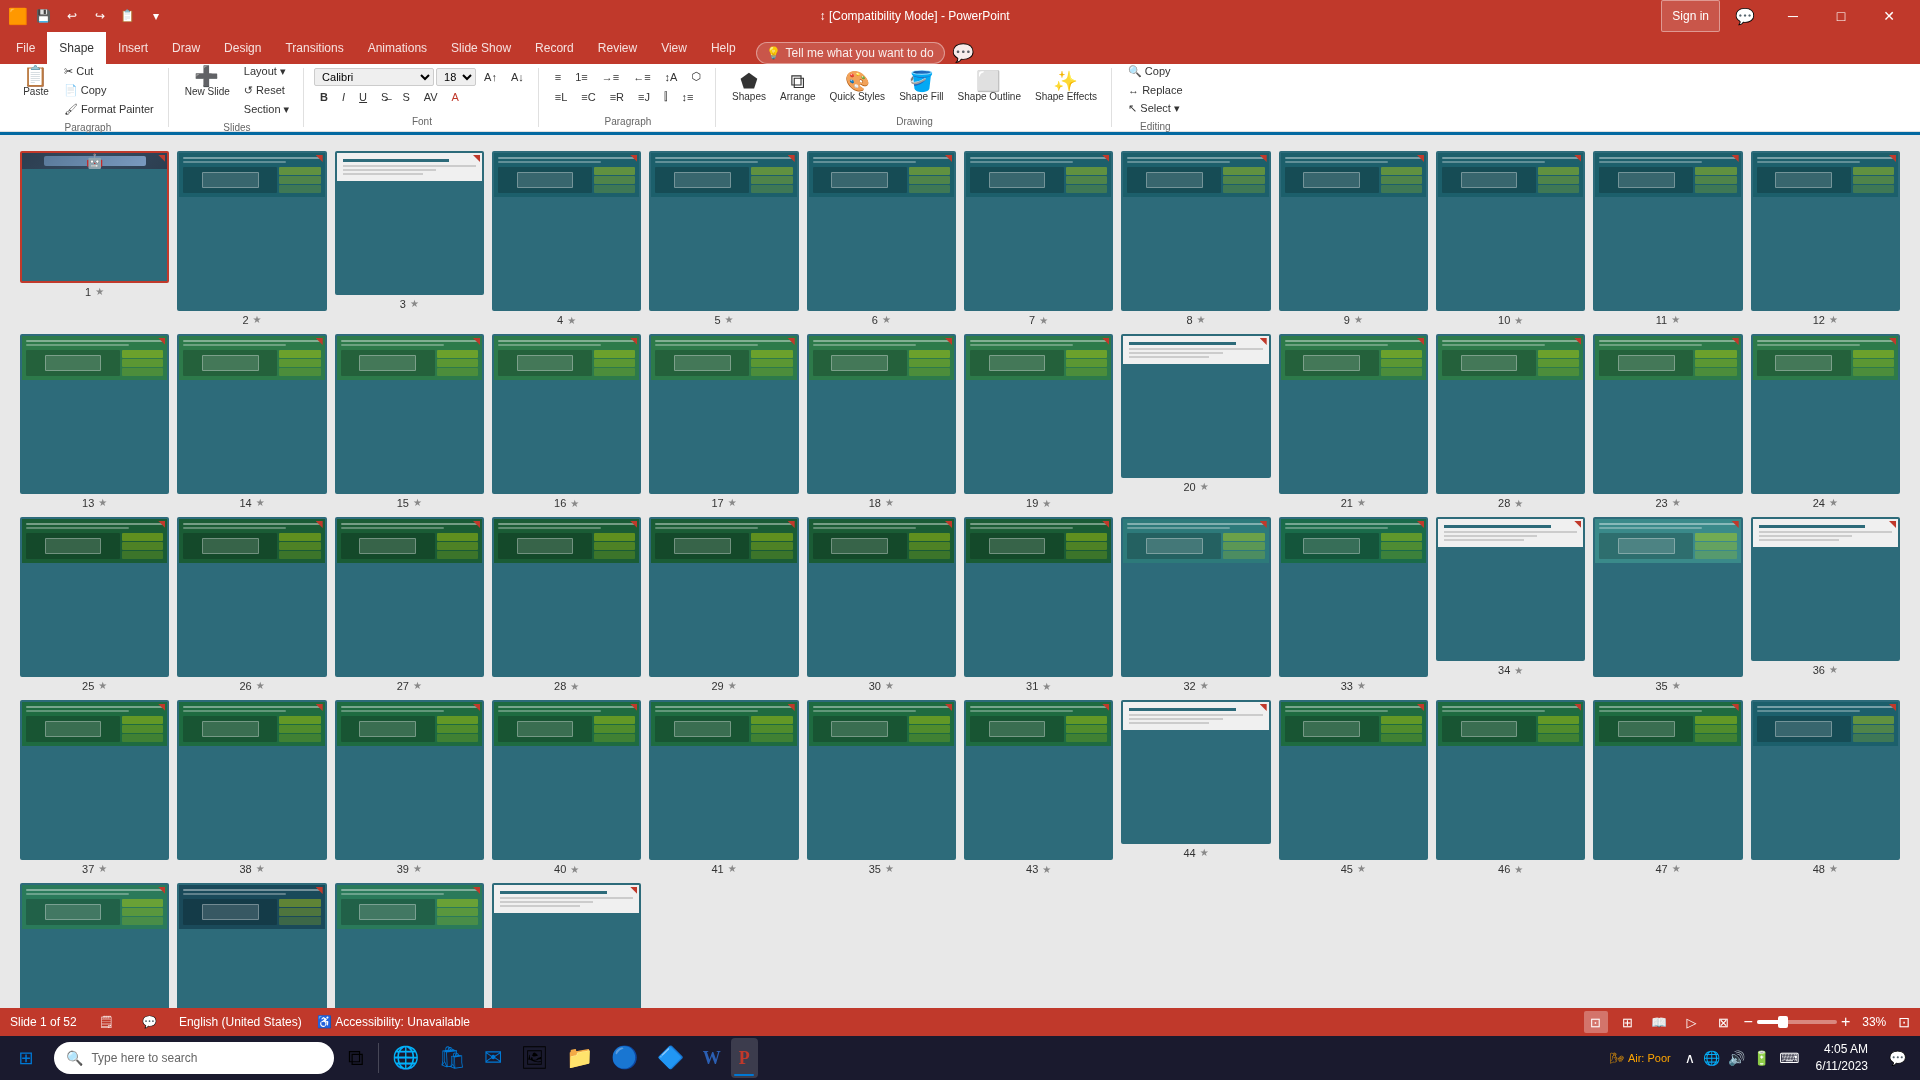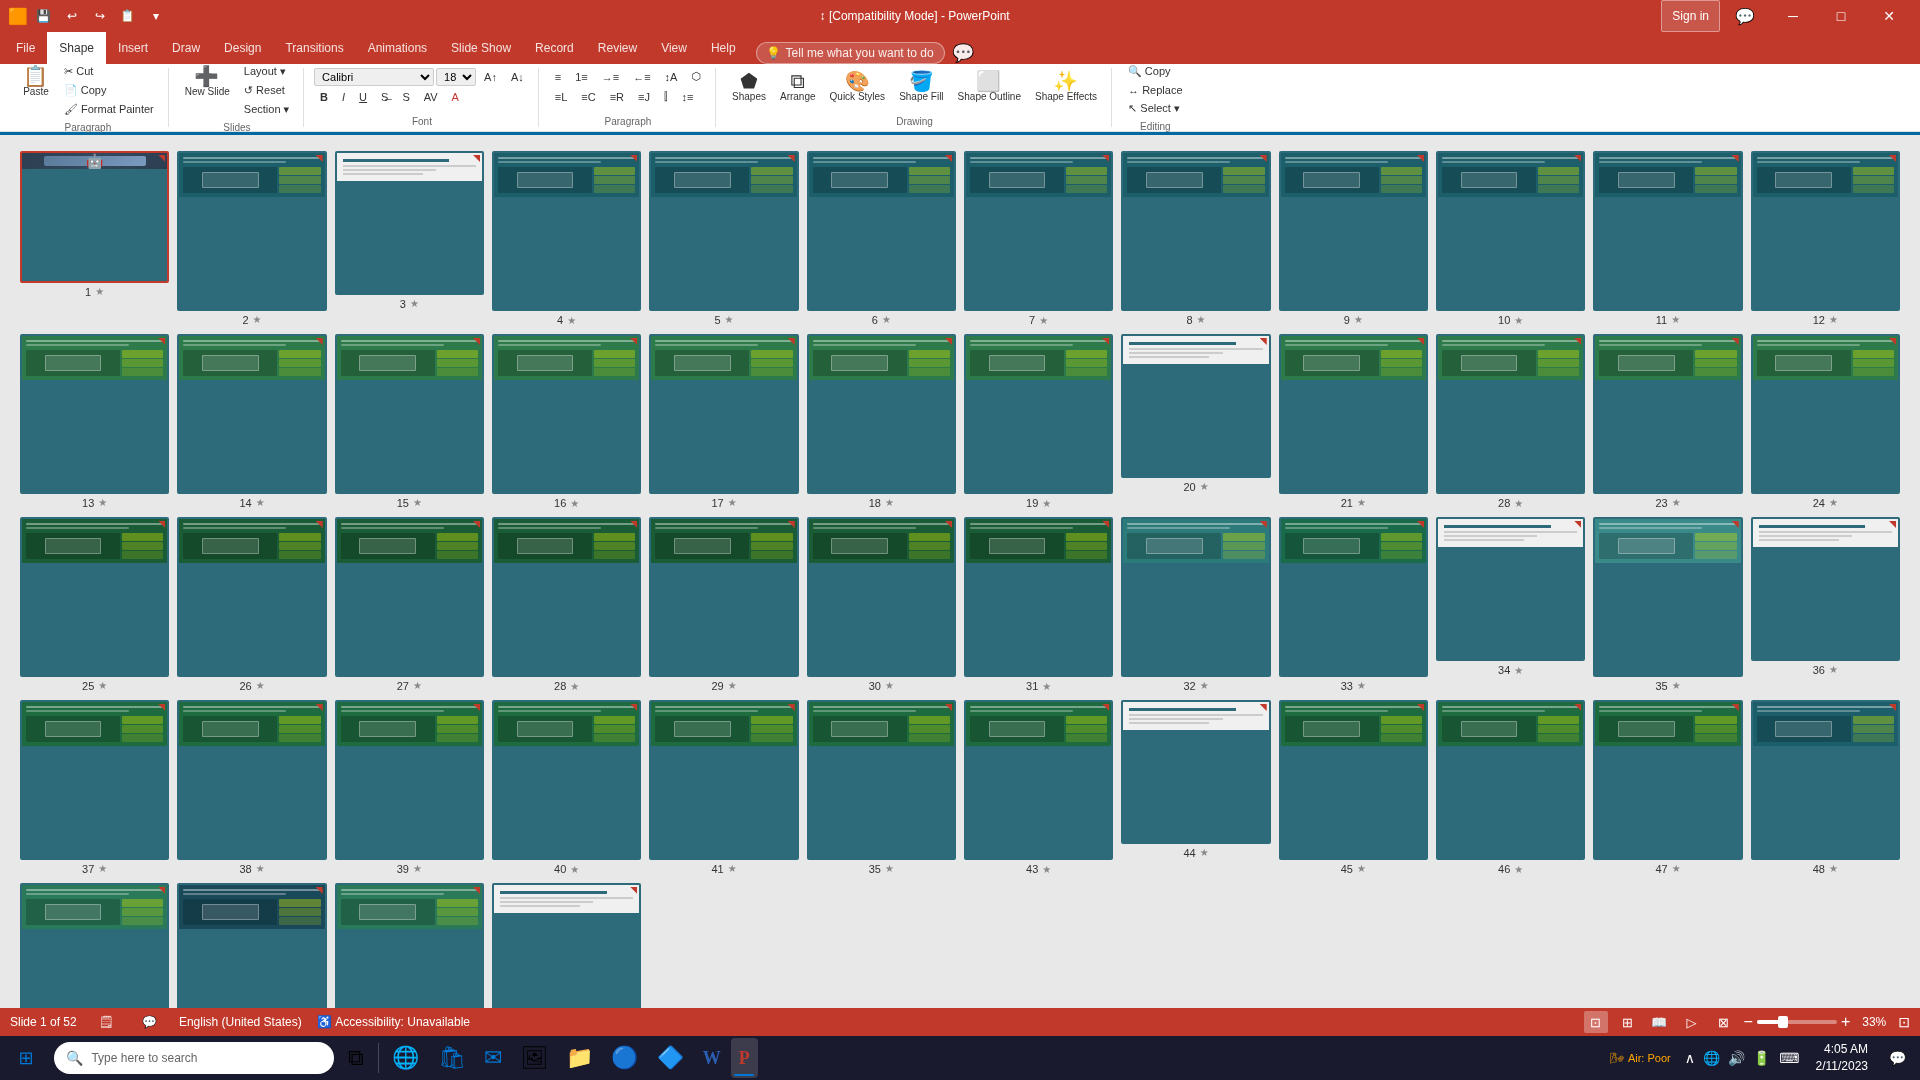--- a/index.html
+++ b/index.html
@@ -1642,17 +1642,17 @@
     </div>
     <div class="sys-tray">
       <span class="sys-icon">∧</span>
       <span class="sys-icon">🌐</span>
       <span class="sys-icon">🔊</span>
       <span class="sys-icon">🔋</span>
       <span class="sys-icon">⌨</span>
     </div>
     <div class="clock">
       <div>4:05 AM</div>
-      <div>2/11/2023</div>
+      <div>6/11/2023</div>
     </div>
     <div class="notif-btn">💬</div>
   </div>
 </div>
 
 </body></html>

